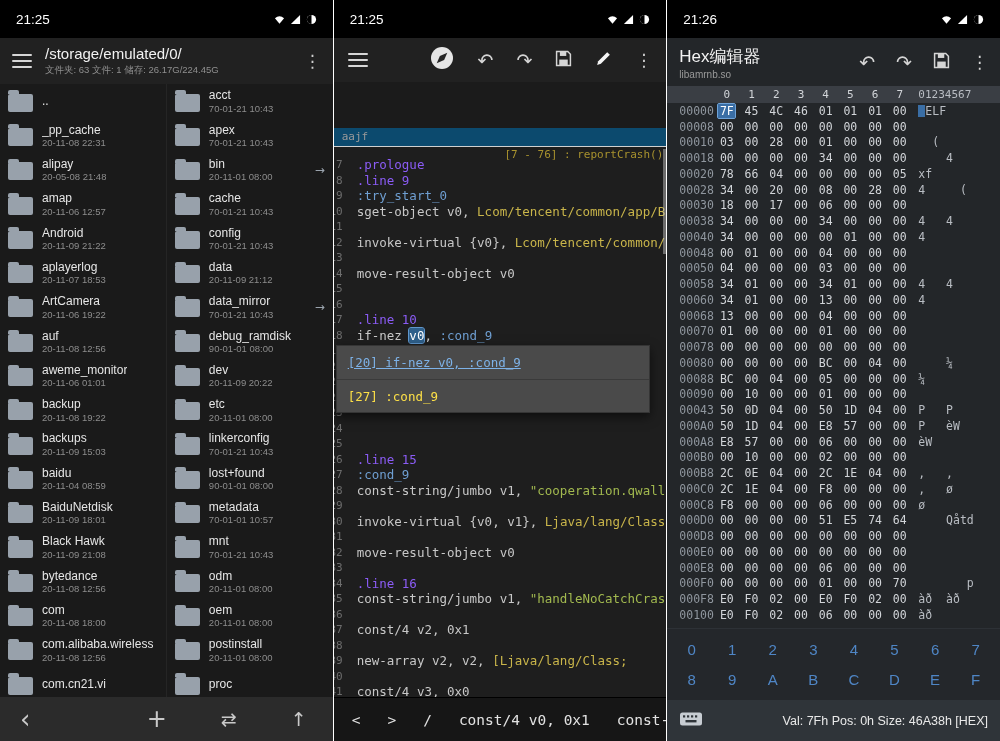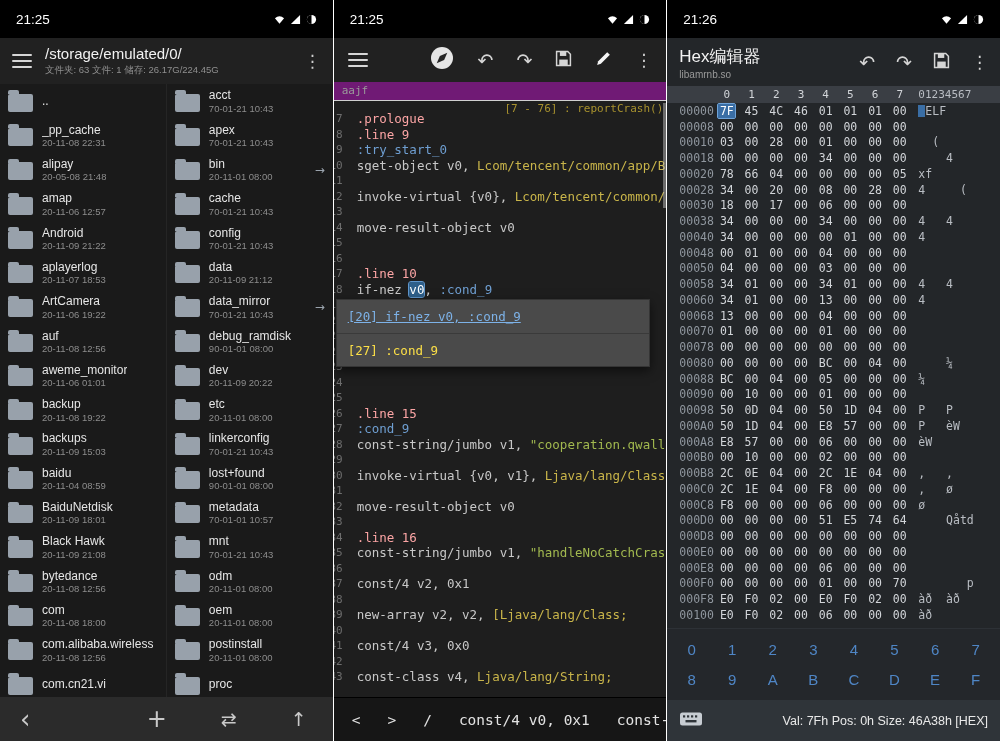--- a/index.html
+++ b/index.html
@@ -44,32 +44,32 @@
   .fm-back { font-size:26px; margin-right:auto; }
   .fm-add { font-size:24px; margin-right:54px; }
   .fm-swap { font-size:19px; margin-right:54px; }
   .fm-up { font-size:19px; margin-right:6px; }
 
   
   .ed-toolbar { height:44px; background:#212121; display:flex; align-items:center; padding:0 14px;
                 flex-shrink:0; }
   .ed-icons { margin-left:auto; display:flex; align-items:center; gap:23px; }
   .tb-ic { color:#d5d5d5; font-size:19px; cursor:pointer; font-family:"DejaVu Sans",sans-serif; }
-  .ed-tabs { height:19px; background:#701a75; border-bottom:1px solid #d0d0d0; color:#9a9a9a;
+  .ed-tabs { height:19px; background:#0c4a6e; border-bottom:1px solid #d0d0d0; color:#9a9a9a;
              font-size:11px; line-height:18px; padding:0 8px; flex-shrink:0;
-             font-family:"DejaVu Sans Mono",monospace; }
+             font-family:"DejaVu Sans Mono",monospace;margin-top:46px; }
   .ed-code { flex:1; background:#1e1e1e; position:relative; overflow:hidden; padding-top:10px;
              font-family:"DejaVu Sans Mono",monospace; font-size:12.5px; }
   .method-chip { position:absolute; top:1px; right:3px; color:#a8922e; font-size:11px; z-index:4;
                  font-family:"DejaVu Sans Mono",monospace; }
   .code-row { display:flex; height:15.5px; line-height:15.5px; white-space:pre; }
   .gutter { width:10px; padding-right:1px; overflow:hidden; direction:rtl; color:#6e6e6e;
             font-size:11px; flex-shrink:0; }
   .code-content { margin-left:13px; color:#c8c8c8; }
-  .c-dir { color:#fca5a5; }
+  .c-dir { color:#8b5cf6; }
   .c-lbl { color:#6f9fd2; }
   .c-typ { color:#c9b54a; }
   .c-str { color:#a2b94f; }
   .c-sel { background:#2e5f8a; color:#fff; outline:1px solid #5f96cc; border-radius:2px; }
   .ed-popup { position:absolute; left:2px; right:16px; top:198px; background:#4a4a4a;
               border:1px solid #353535; box-shadow:0 4px 10px rgba(0,0,0,.55); z-index:6; }
   .popup-item { height:33px; line-height:33px; padding:0 11px; color:#fde047; font-size:12.5px;
                 white-space:nowrap; overflow:hidden; cursor:pointer; }
   .popup-item.hl { color:#7db2e8; text-decoration:underline; }
   .popup-item + .popup-item { border-top:1px solid #3a3a3a; }
@@ -831,21 +831,21 @@
             <span class="hex-byte">00</span>
             <span class="hex-byte">00</span>
             <span class="hex-byte">01</span>
             <span class="hex-byte">00</span>
             <span class="hex-byte">00</span>
             <span class="hex-byte">00</span>
           </span>
           <span class="hex-ascii">        </span>
         </div>
         <div class="hex-row">
-          <span class="hex-addr">00098</span>
+          <span class="hex-addr">00043</span>
           <span class="hex-bytes">
             <span class="hex-byte">50</span>
             <span class="hex-byte">0D</span>
             <span class="hex-byte">04</span>
             <span class="hex-byte">00</span>
             <span class="hex-byte">50</span>
             <span class="hex-byte">1D</span>
             <span class="hex-byte">04</span>
             <span class="hex-byte">00</span>
           </span>

